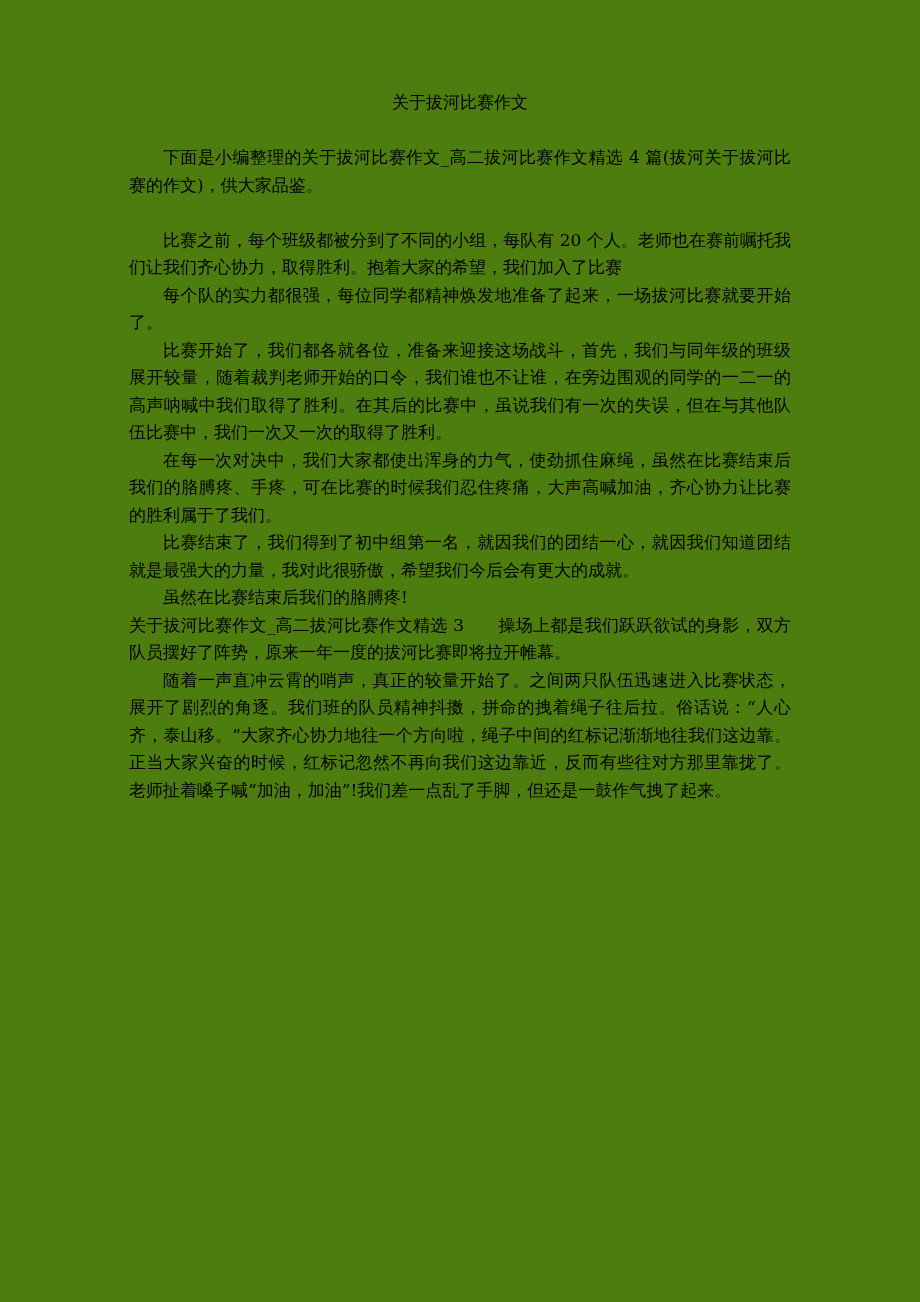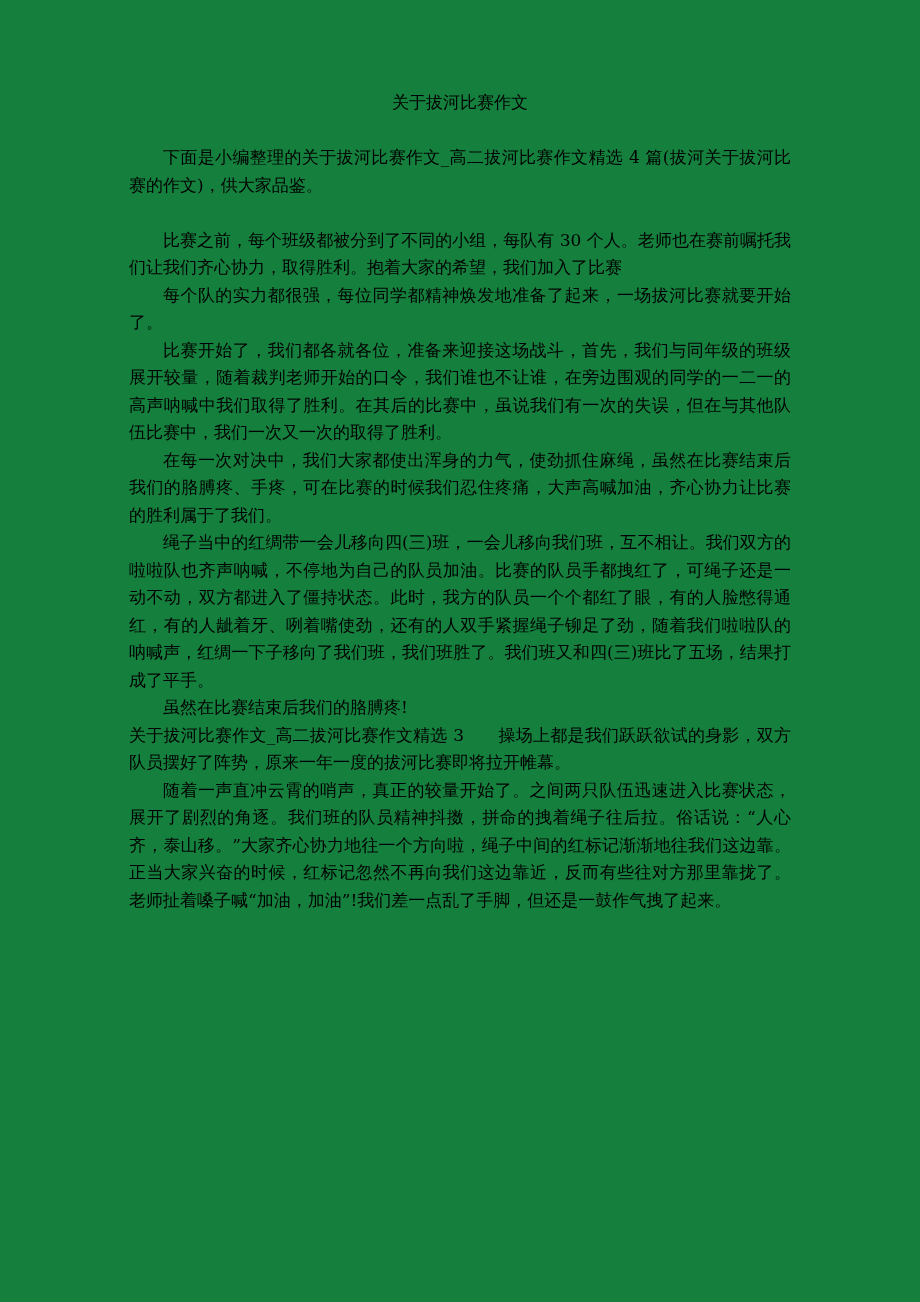--- a/index.html
+++ b/index.html
@@ -5,21 +5,21 @@
   html, body {
     margin: 0;
     padding: 0;
     background: #ffffff;
   }
   .page {
     position: relative;
     width: 920px;
     height: 1302px;
     margin: 0 auto;
-    background: #15803d;
+    background: #4d7c0f;
     color: #000000;
     box-sizing: border-box;
     padding: 89px 129px 0 129px;
     font-family: "DejaVu Serif", "Liberation Serif", serif;
     font-size: 17px;
     line-height: 27.5px;
     overflow: hidden;
   }
   .doc-title {
     margin: 0;
@@ -51,24 +51,24 @@
 <div class="page">
 
   <h1 class="doc-title">关于拔河比赛作文</h1>
 
   <div class="blank-line"></div>
 
   <p class="para indent">下面是小编整理的关于拔河比赛作文_高二拔河比赛作文精选 4 篇(拔河关于拔河比赛的作文)，供大家品鉴。</p>
 
   <div class="blank-line"></div>
 
-  <p class="para indent">比赛之前，每个班级都被分到了不同的小组，每队有 30 个人。老师也在赛前嘱托我们让我们齐心协力，取得胜利。抱着大家的希望，我们加入了比赛</p>
+  <p class="para indent">比赛之前，每个班级都被分到了不同的小组，每队有 20 个人。老师也在赛前嘱托我们让我们齐心协力，取得胜利。抱着大家的希望，我们加入了比赛</p>
   <p class="para indent">每个队的实力都很强，每位同学都精神焕发地准备了起来，一场拔河比赛就要开始了。</p>
   <p class="para indent">比赛开始了，我们都各就各位，准备来迎接这场战斗，首先，我们与同年级的班级展开较量，随着裁判老师开始的口令，我们谁也不让谁，在旁边围观的同学的一二一的高声呐喊中我们取得了胜利。在其后的比赛中，虽说我们有一次的失误，但在与其他队伍比赛中，我们一次又一次的取得了胜利。</p>
   <p class="para indent">在每一次对决中，我们大家都使出浑身的力气，使劲抓住麻绳，虽然在比赛结束后我们的胳膊疼、手疼，可在比赛的时候我们忍住疼痛，大声高喊加油，齐心协力让比赛的胜利属于了我们。</p>
+  <p class="para indent">比赛结束了，我们得到了初中组第一名，就因我们的团结一心，就因我们知道团结就是最强大的力量，我对此很骄傲，希望我们今后会有更大的成就。</p>
 
-  <p class="para indent">绳子当中的红绸带一会儿移向四(三)班，一会儿移向我们班，互不相让。我们双方的啦啦队也齐声呐喊，不停地为自己的队员加油。比赛的队员手都拽红了，可绳子还是一动不动，双方都进入了僵持状态。此时，我方的队员一个个都红了眼，有的人脸憋得通红，有的人龇着牙、咧着嘴使劲，还有的人双手紧握绳子铆足了劲，随着我们啦啦队的呐喊声，红绸一下子移向了我们班，我们班胜了。我们班又和四(三)班比了五场，结果打成了平手。</p>
   <p class="para indent">虽然在比赛结束后我们的胳膊疼!</p>
 
   <p class="para section-head"><span>关于拔河比赛作文_高二拔河比赛作文精选 3</span><span>　　</span><span>操场上都是我们跃跃欲试的身影，双方队员摆好了阵势，原来一年一度的拔河比赛即将拉开帷幕。</span></p>
   <p class="para indent">随着一声直冲云霄的哨声，真正的较量开始了。之间两只队伍迅速进入比赛状态，展开了剧烈的角逐。我们班的队员精神抖擞，拼命的拽着绳子往后拉。俗话说：“人心齐，泰山移。”大家齐心协力地往一个方向啦，绳子中间的红标记渐渐地往我们这边靠。正当大家兴奋的时候，红标记忽然不再向我们这边靠近，反而有些往对方那里靠拢了。老师扯着嗓子喊“加油，加油”!我们差一点乱了手脚，但还是一鼓作气拽了起来。</p>
 
 </div>
 
 </body></html>

